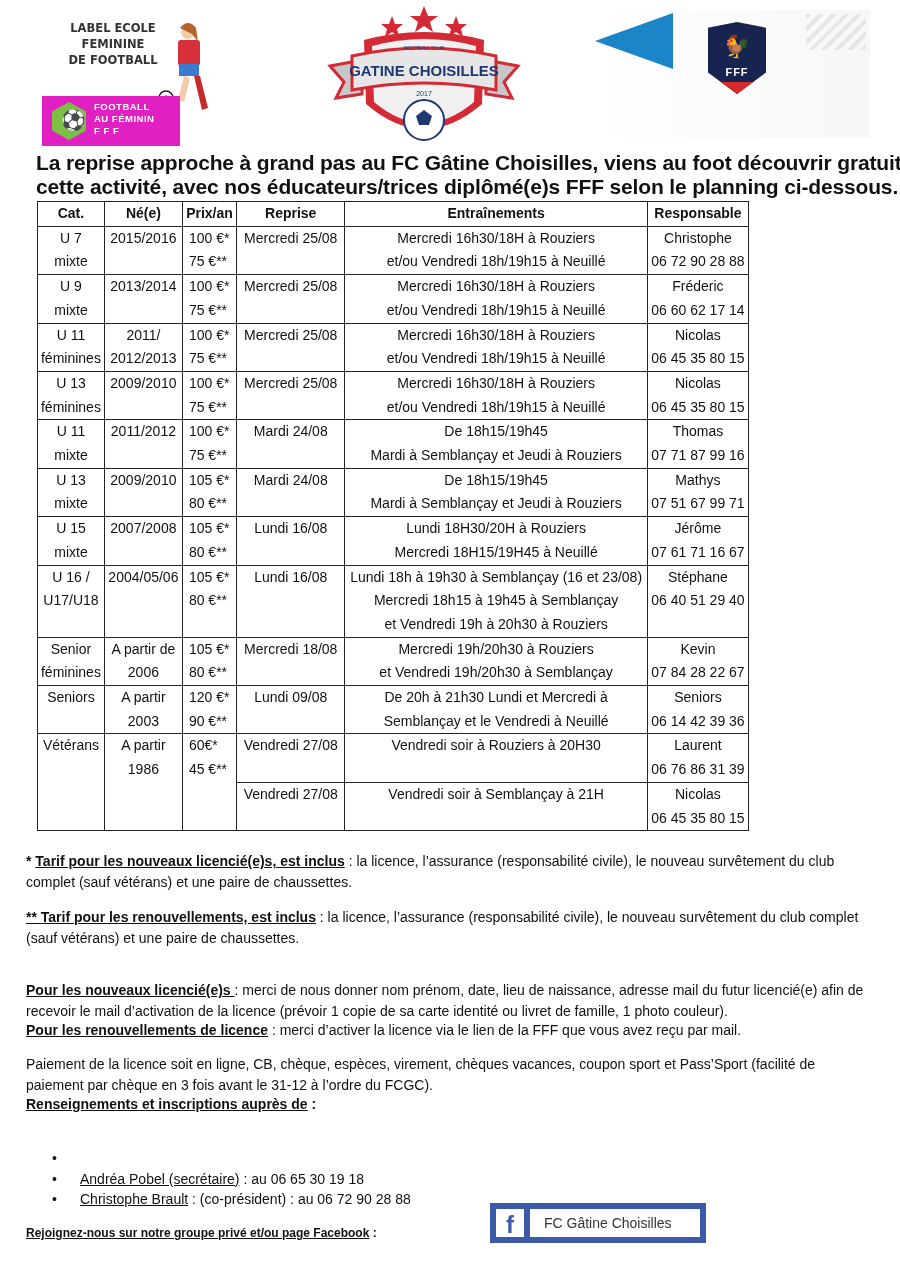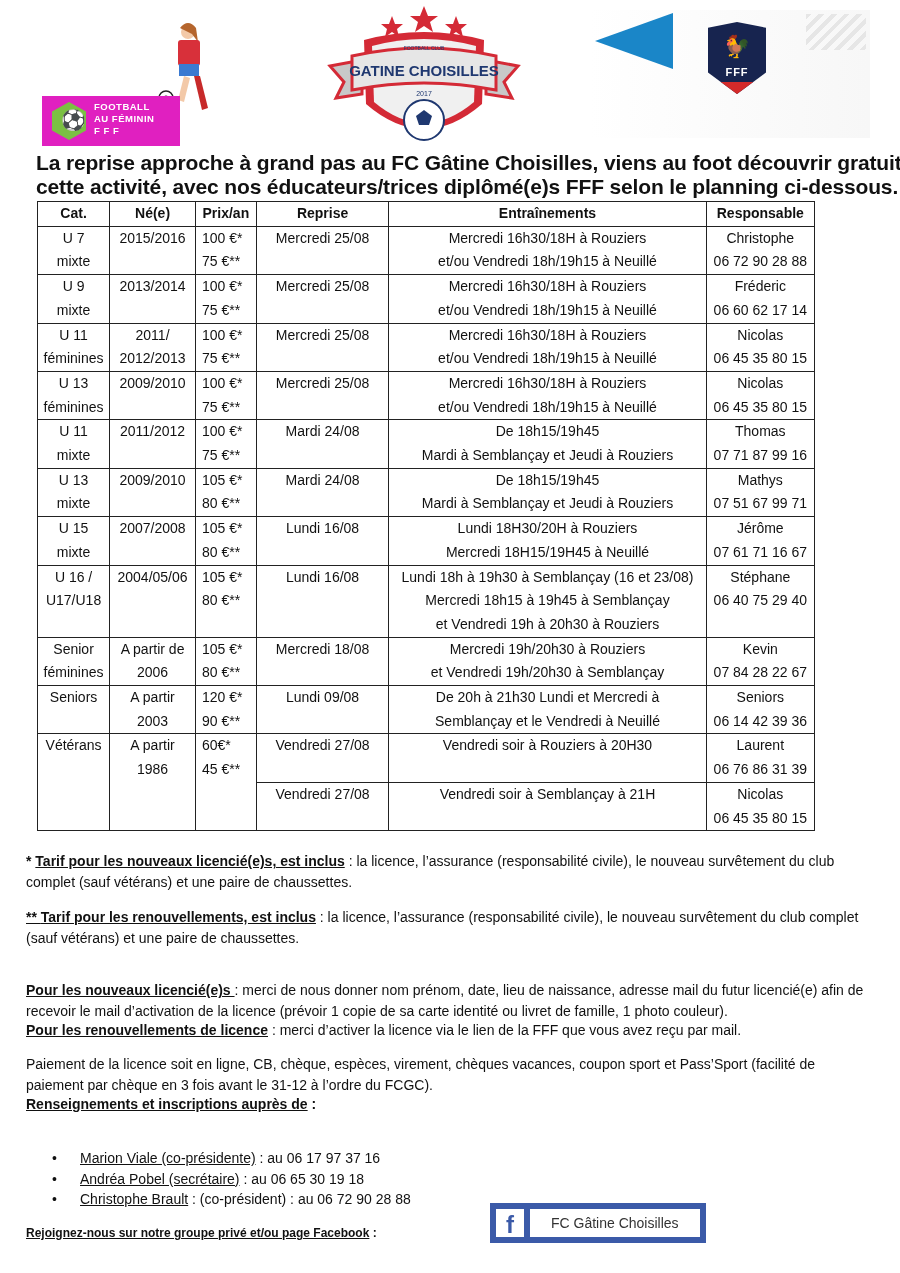--- a/index.html
+++ b/index.html
@@ -22,47 +22,52 @@
   .fff-shield .rooster { position:absolute; left:0; right:0; top:12px; text-align:center; color:#fff; font-size:22px; }
   .fff-shield .fff { position:absolute; left:0; right:0; top:44px; text-align:center; color:#fff; font-size:11px; font-weight:bold; letter-spacing:1px; }
   .fff-shield .redband { position:absolute; left:0; right:0; bottom:0; height:12px; background:#d42a2a; }
   .label-jeunes { position:absolute; left:26px; top:96px; font-size:19px; font-weight:bold; font-style:italic; color:#1f4f9c; letter-spacing:0.3px; }
   .stripes { position:absolute; right:4px; top:4px; width:60px; height:36px; background:repeating-linear-gradient(135deg,#e6e6e6 0 4px,transparent 4px 9px); }
 
   
   #intro { left:36px; top:151px; width:840px; font-size:21px; font-weight:bold; line-height:24px; color:#111; letter-spacing:-0.15px; }
 
   
-  #schedule { left:37px; top:201px; width:778px; border-collapse:collapse; font-size:14px; color:#111; }
+  #schedule { left:37px; top:201px; width:712px; border-collapse:collapse; font-size:14px; color:#111; }
   #schedule th, #schedule td { border:1.5px solid #222; padding:0 2px; text-align:center; vertical-align:top; line-height:23.7px; }
   #schedule th { font-weight:bold; height:23px; }
   #schedule td.c0 { width:72px; }
   #schedule td.c1 { width:88px; }
   #schedule td.c2 { width:58px; text-align:left; padding-left:6px; }
   #schedule td.c3 { width:150px; }
   #schedule td.c4 { width:326px; }
   #schedule td.c5 { width:110px;text-align:center; }
   .line { display:block; white-space:nowrap; }
 
   
   .para { position:absolute; left:26px; width:850px; font-size:14px; line-height:21px; color:#111; }
   .u { text-decoration:underline; }
   .b { font-weight:bold; }
   #contacts { left:52px; top:1148px; font-size:14px; line-height:20.5px; }
   .bullet-row { display:flex; }
   .bullet { width:28px; }
   #fb-line { left:26px; top:1226px; font-size:12px; font-weight:bold; }
   #fb-badge { left:490px; top:1203px; width:216px; height:40px; background:#3b5aa8; }
   .fb-f { position:absolute; left:6px; top:6px; width:28px; height:28px; background:#fff; color:#3b5aa8; font-weight:bold; font-size:24px; text-align:center; line-height:32px; }
-  .fb-name { position:absolute; left:40px; top:6px; width:170px; height:28px; background:#fff; color:#333; font-size:14px; line-height:28px; padding-left:21px; box-sizing:border-box; }
+  .fb-name { position:absolute; left:40px; top:6px; width:170px; height:28px; background:#fff; color:#333; font-size:14px; line-height:28px; padding-left:14px; box-sizing:border-box; }
 </style>
 </head>
 <body>
 
 <div id="logo-left" class="abs">
+  <div class="label-ecole">
+    <span class="line">LABEL ECOLE</span>
+    <span class="line">FEMININE</span>
+    <span class="line">DE FOOTBALL</span>
+  </div>
   <svg class="player" viewBox="0 0 60 110">
     <circle cx="30" cy="12" r="7" fill="#f3c9a8"></circle>
     <path d="M22 8 Q30 -2 38 8 L40 22 L34 14 Z" fill="#b5652d"></path>
     <rect x="20" y="20" width="22" height="26" rx="3" fill="#d8303a"></rect>
     <rect x="21" y="44" width="20" height="12" fill="#3b7ad1"></rect>
     <path d="M26 56 L20 80 L26 82 L32 58 Z" fill="#f3c9a8"></path>
     <path d="M36 56 L44 90 L50 88 L42 56 Z" fill="#c72a2a"></path>
     <circle cx="8" cy="78" r="7" fill="#fff" stroke="#222" stroke-width="1.5"></circle>
     <circle cx="8" cy="78" r="2.5" fill="#222"></circle>
   </svg>
@@ -307,21 +312,21 @@
         <td class="c3">
           <span class="line">Lundi 16/08</span>
         </td>
         <td class="c4">
           <span class="line">Lundi 18h à 19h30 à Semblançay (16 et 23/08)</span>
           <span class="line">Mercredi 18h15 à 19h45 à Semblançay</span>
           <span class="line">et Vendredi 19h à 20h30 à Rouziers</span>
         </td>
         <td class="c5">
           <span class="line">Stéphane</span>
-          <span class="line">06 40 75 29 40</span>
+          <span class="line">06 40 51 29 40</span>
         </td>
       </tr>
       <tr>
         <td class="c0">
           <span class="line">Senior</span>
           <span class="line">féminines</span>
         </td>
         <td class="c1">
           <span class="line">A partir de</span>
           <span class="line">2006</span>
@@ -417,21 +422,20 @@
   <span class="b u">Pour les renouvellements de licence</span><span> : merci d’activer la licence via le lien de la FFF que vous avez reçu par mail.</span>
 </div>
 <div class="para" style="top:1054px;">Paiement de la licence soit en ligne, CB, chèque, espèces, virement, chèques vacances, coupon sport et Pass’Sport (facilité de paiement par chèque en 3 fois avant le 31-12 à l’ordre du FCGC).</div>
 <div class="para" style="top:1094px;">
   <span class="b u">Renseignements et inscriptions auprès de</span><span class="b"> :</span>
 </div>
 
 <div id="contacts" class="abs">
   <div class="bullet-row">
     <span class="bullet">•</span>
-    <span><span class="u">Marion Viale (co-présidente)</span><span> : au 06 17 97 37 16</span></span>
   </div>
   <div class="bullet-row">
     <span class="bullet">•</span>
     <span><span class="u">Andréa Pobel (secrétaire)</span><span> : au 06 65 30 19 18</span></span>
   </div>
   <div class="bullet-row">
     <span class="bullet">•</span>
     <span><span class="u">Christophe Brault</span><span> : (co-président) : au 06 72 90 28 88</span></span>
   </div>
 </div>

